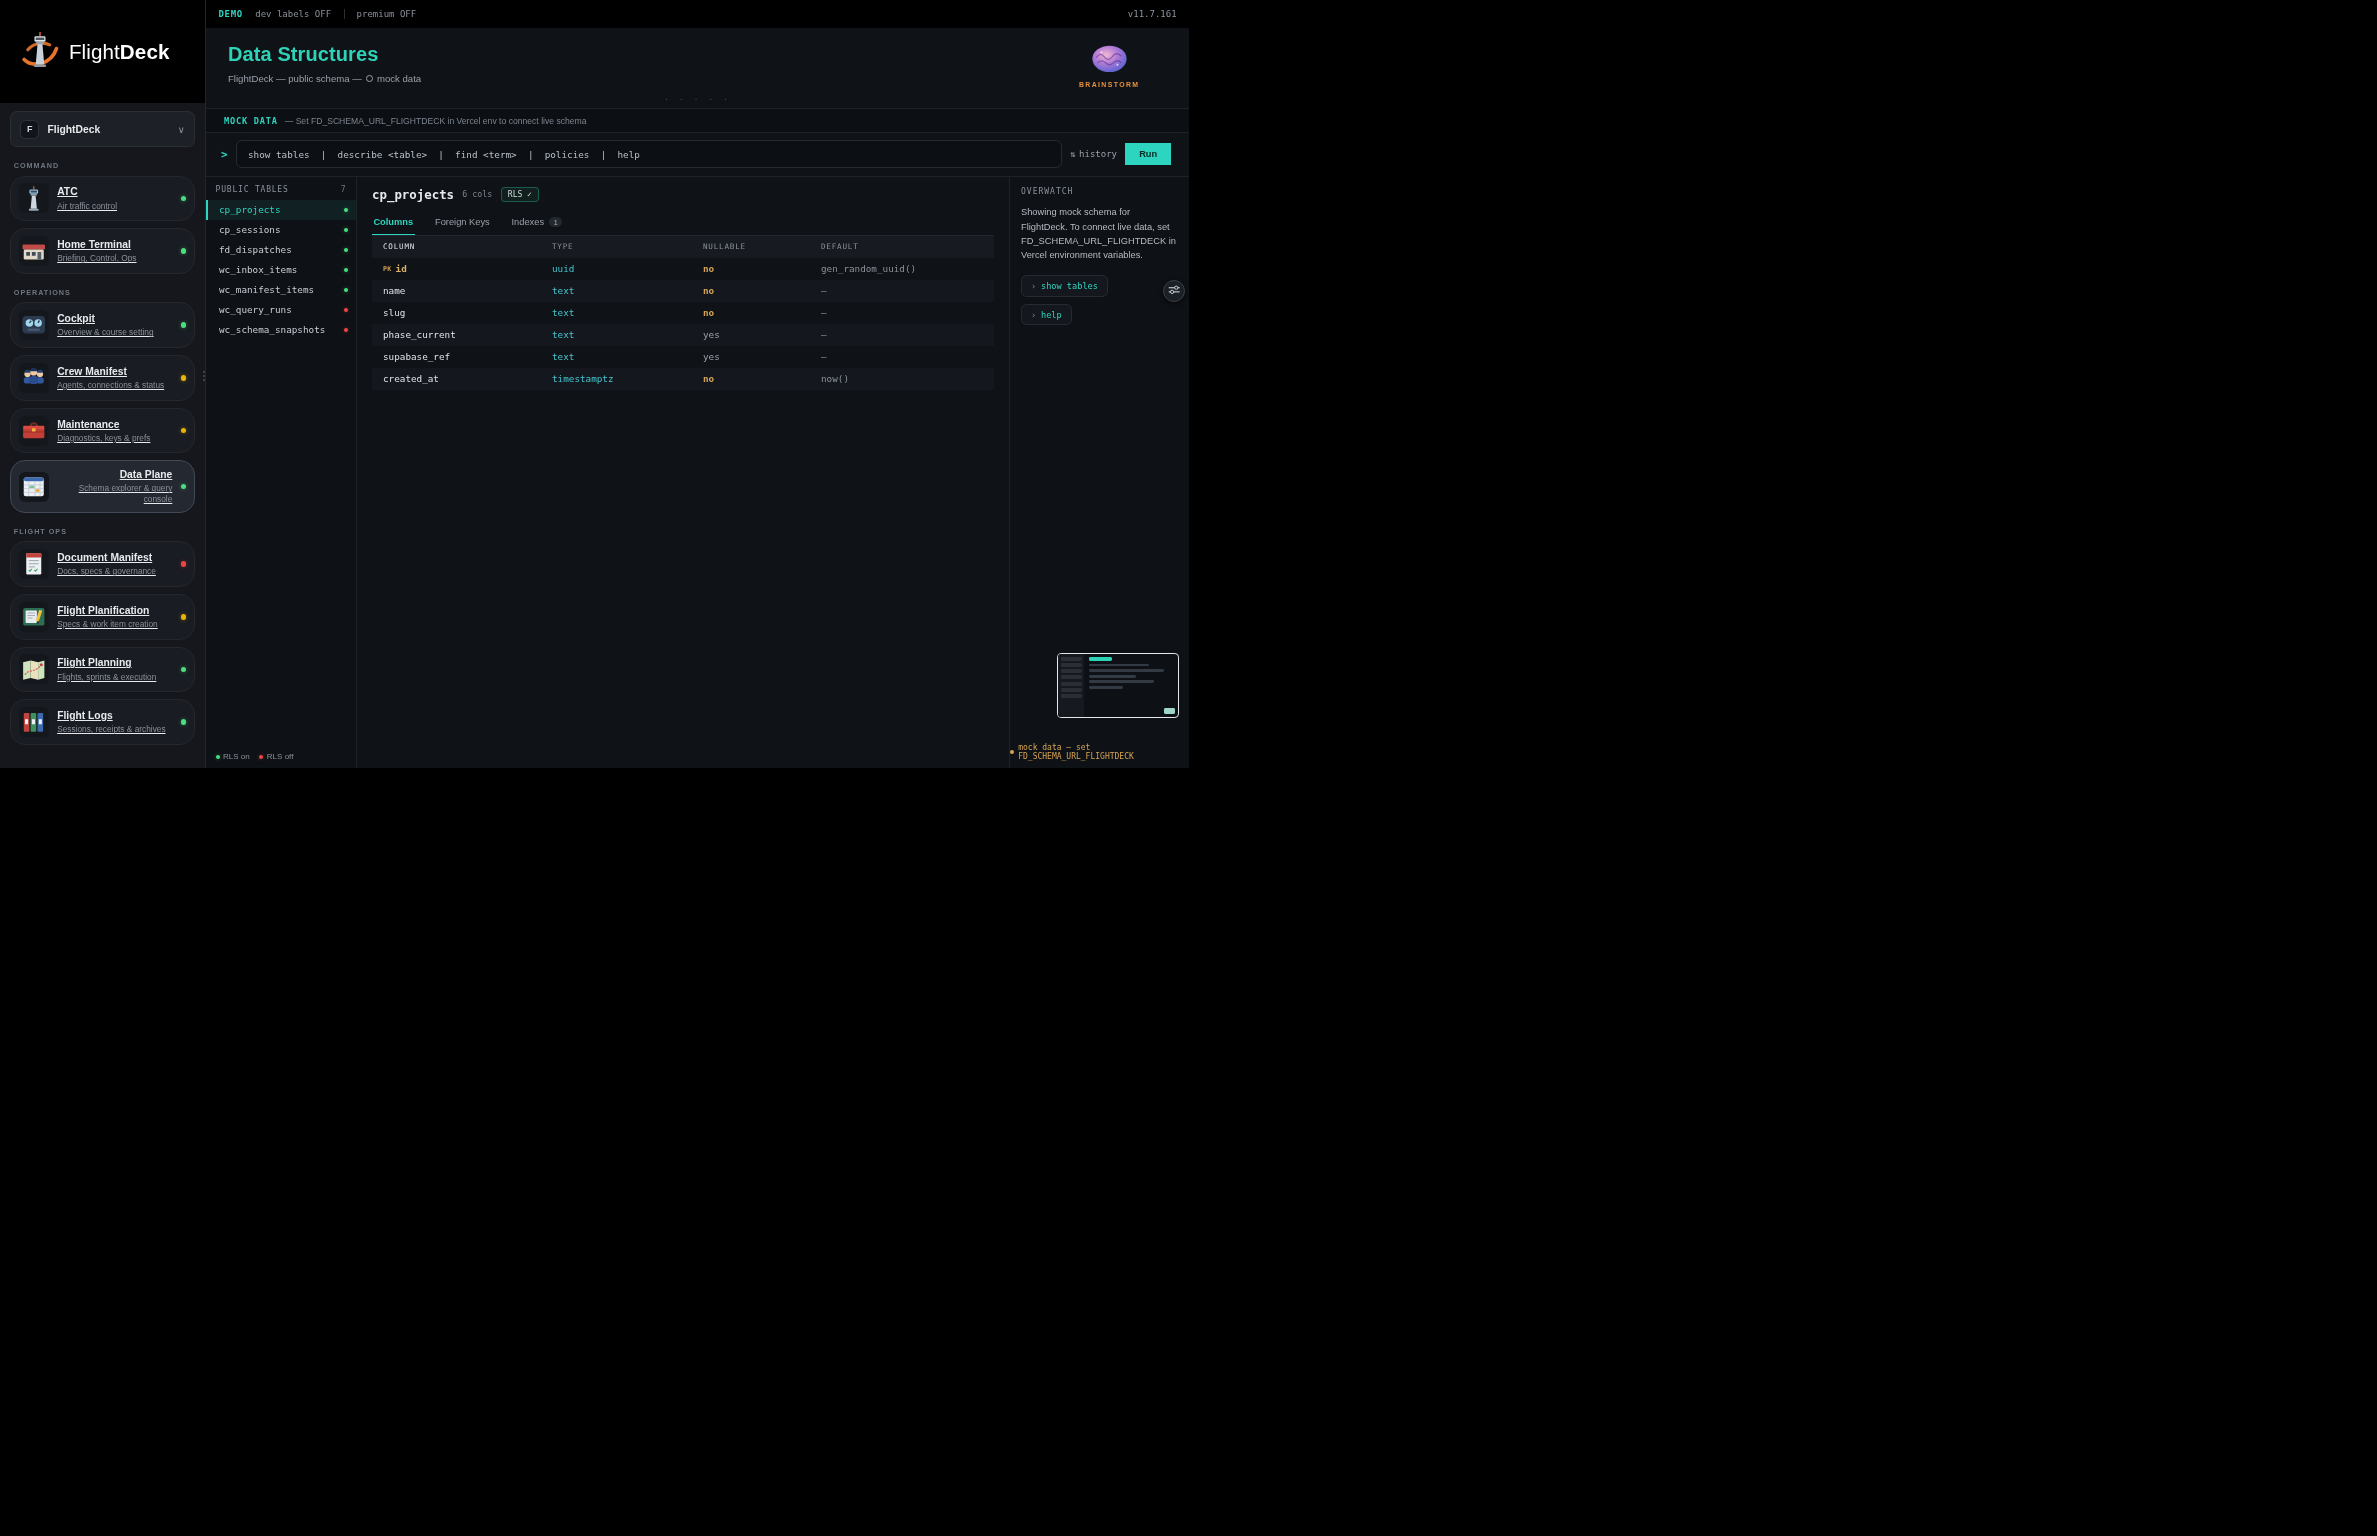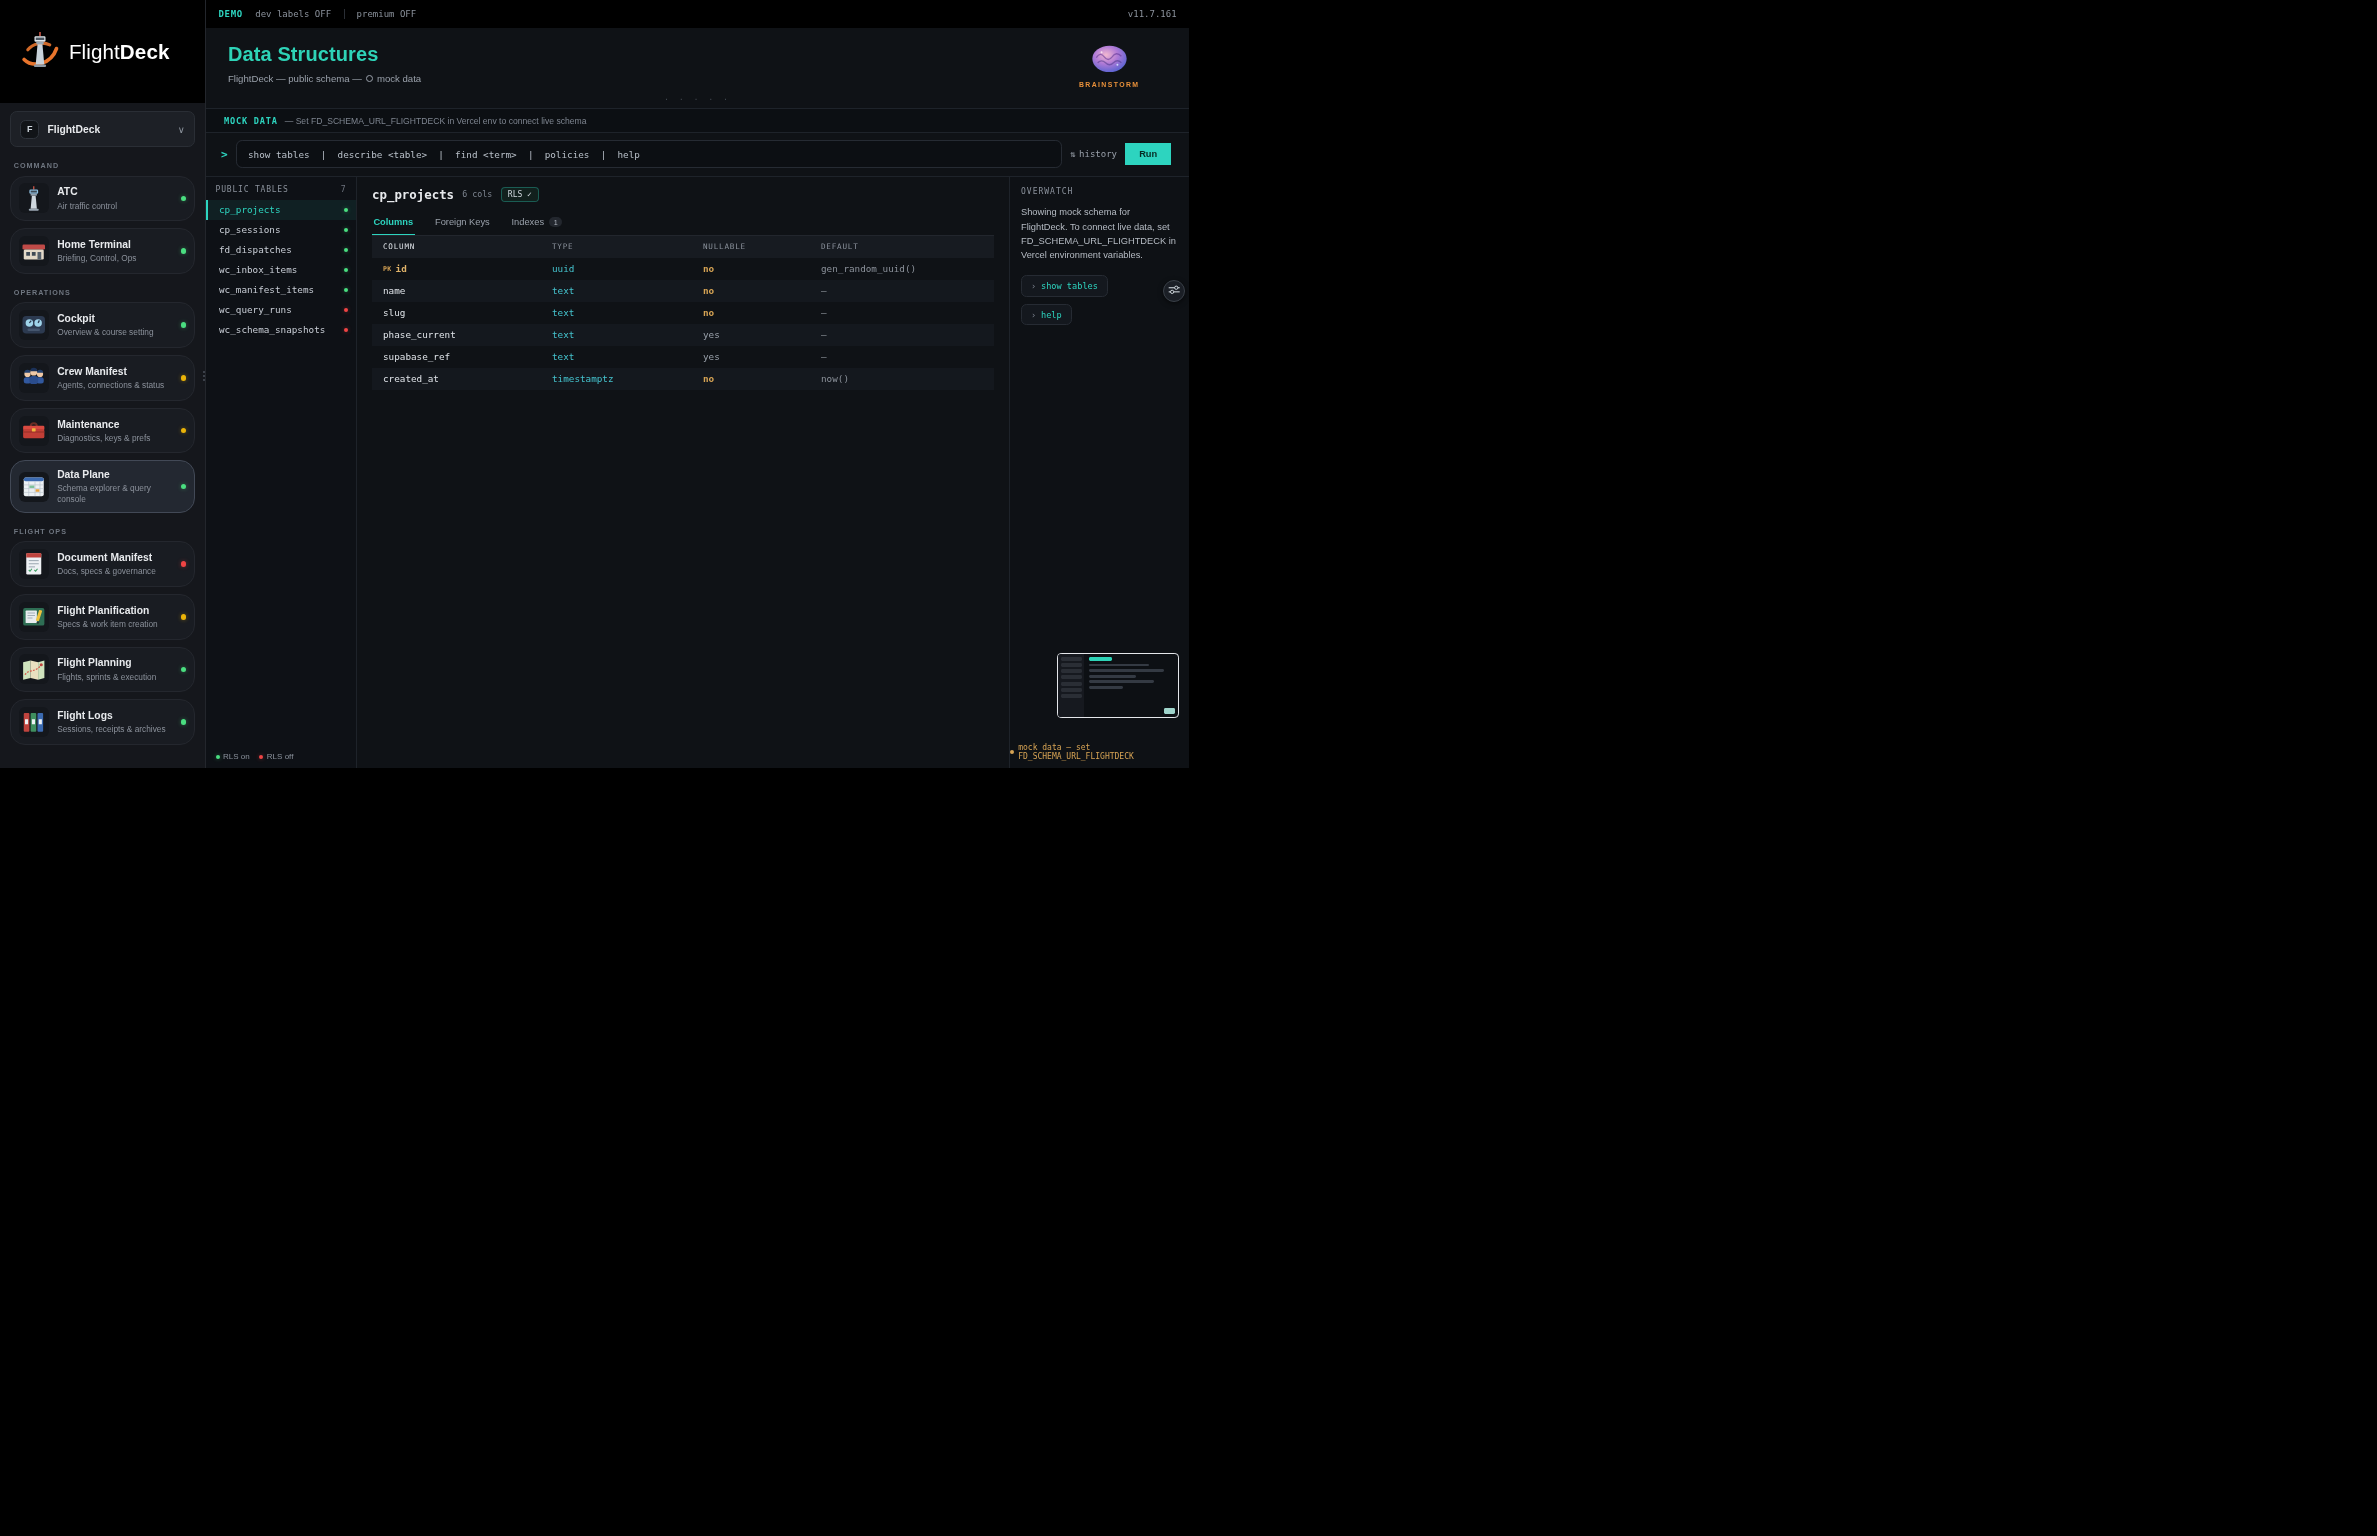--- a/index.html
+++ b/index.html
@@ -12,22 +12,22 @@
   
   .sidebar { width:206px; background:#15171c; border-right:0.7px solid #23262c; display:flex; flex-direction:column; flex-shrink:0; overflow:hidden; position:relative;}
   .logo-area { height:103px; background:#000; display:flex; align-items:center; padding-left:18px; gap:6.9px; flex-shrink:0;}
   .logo-text { font-size:20.6px; color:#fff; letter-spacing:0.1px;}
   .logo-text .lt1{font-weight:400;} .logo-text .lt2{font-weight:800;}
   .workspace-card { margin:8.3px 9.6px 6.9px; background:#1d2026; border:0.7px solid #2a2e35; border-radius:6.9px; height:36px; display:flex; align-items:center; padding:0 9.6px; gap:8.3px; cursor:pointer;}
   .ws-badge { width:19px; height:19px; border-radius:5.5px; background:#111418; border:0.7px solid #2f343c; color:#cfd6dd; display:flex; align-items:center; justify-content:center; font-size:9px; font-weight:700;}
   .ws-name { font-size:10.3px; font-weight:700; flex:1;}
   .ws-chevron { color:#8b929c; font-size:9.6px;}
   .section-label { font-size:7.2px; letter-spacing:1px; color:#6f7680; margin:6.9px 13.8px 5.5px; font-weight:700;}
-  .nav-card { margin:0 9.6px 6.9px; background:#191c22; border:0.7px solid #24272e; border-radius:15px; padding:6.9px 8.3px; display:flex; align-items:center; gap:8.3px; cursor:pointer;}
-  .nav-card.selected { background:#232831; border-color:#424956;}
+  .nav-card { margin:0 9.6px 6.9px; background:#191c22; border:0.7px solid #24272e; border-radius:15px; padding:6.9px 8.3px; display:flex; align-items:center; gap:8.3px; cursor:pointer;text-decoration:underline;}
+  .nav-card.selected { background:#232831; border-color:#424956;text-align:right;}
   .nav-icon { width:30px; height:30px; border-radius:6.2px; background:#14171c; display:flex; align-items:center; justify-content:center; flex-shrink:0;}
   .nav-body { flex:1; min-width:0;}
   .nav-title { font-size:10.3px; font-weight:700; color:#e8eaed; line-height:1.25;}
   .nav-sub { font-size:8.3px; color:#8b919b; line-height:1.3; margin-top:1.4px;}
   .dot { width:5.5px; height:5.5px; border-radius:50%; flex-shrink:0;}
   .dot.green { background:#4ade80; box-shadow:0 0 4.1px #4ade8066;}
   .dot.yellow { background:#eab308; box-shadow:0 0 4.1px #eab30866;}
   .dot.red { background:#ef4444; box-shadow:0 0 4.1px #ef444466;}
 
   

